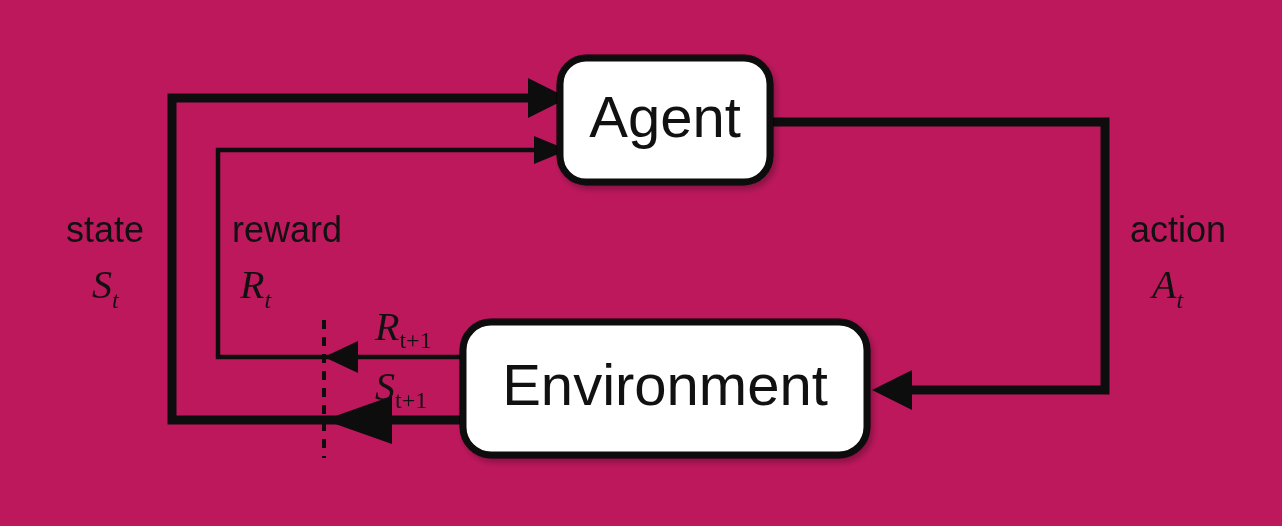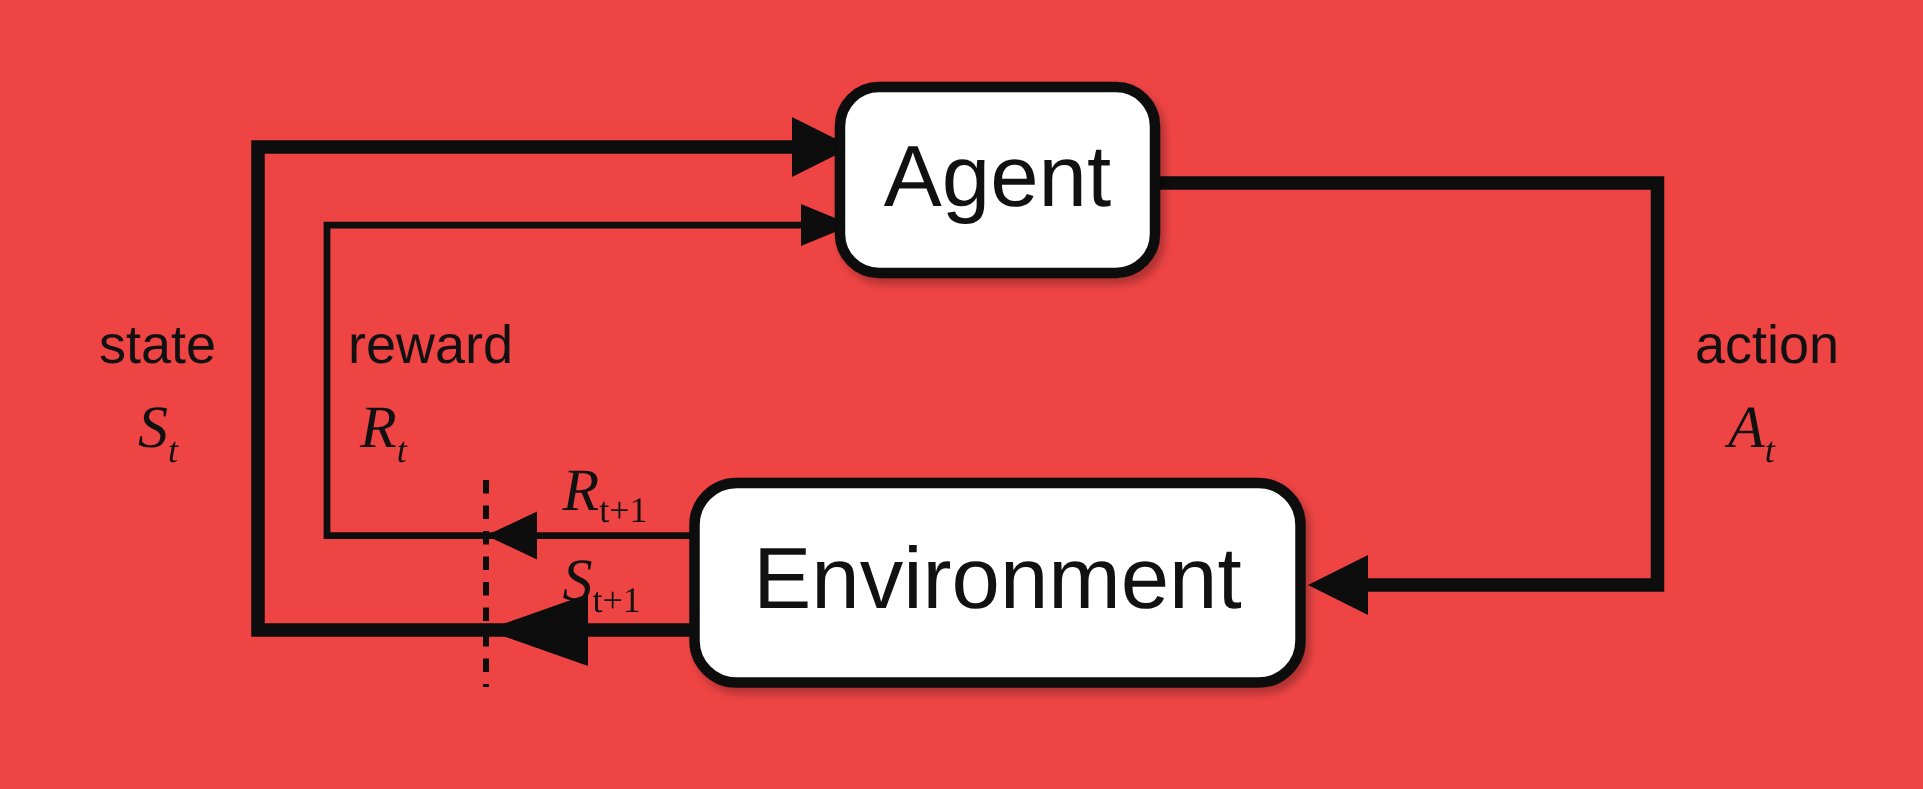--- a/index.html
+++ b/index.html
@@ -5,21 +5,21 @@
 <style>
   html, body {
     margin: 0;
     padding: 0;
     background: #ffffff;
   }
   #stage {
     position: relative;
     width: 1282px;
     height: 526px;
-    background: #ef4444;
+    background: #be185d;
     overflow: hidden;
     font-family: "Liberation Sans", sans-serif;
   }
   #diagram-svg {
     position: absolute;
     left: 0;
     top: 0;
     width: 1282px;
     height: 526px;
   }

